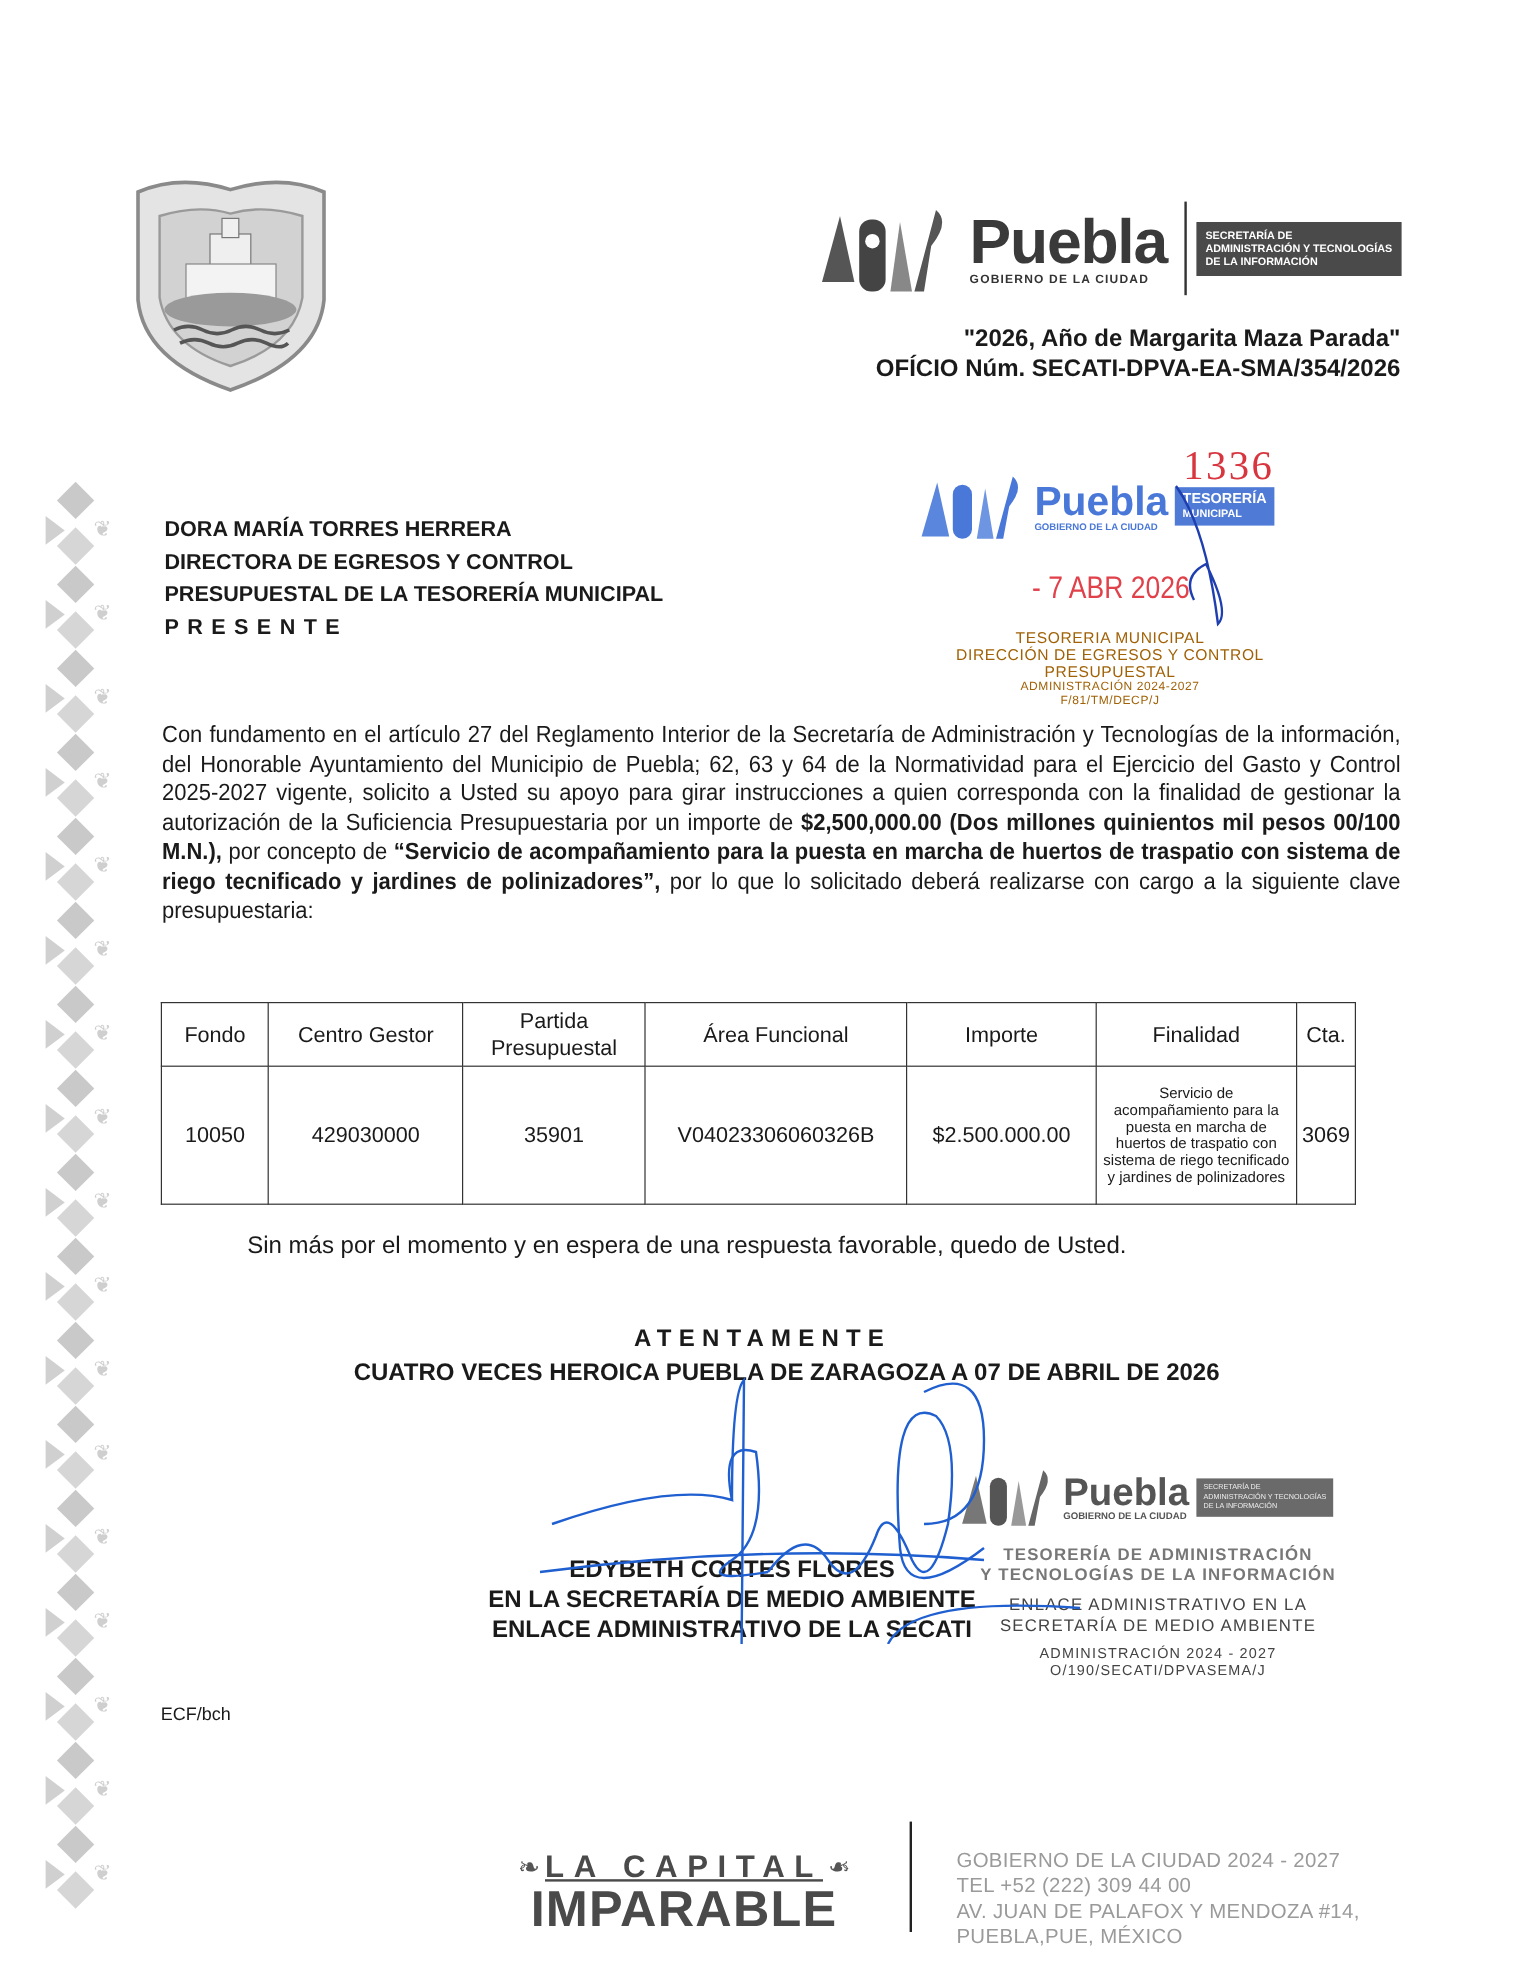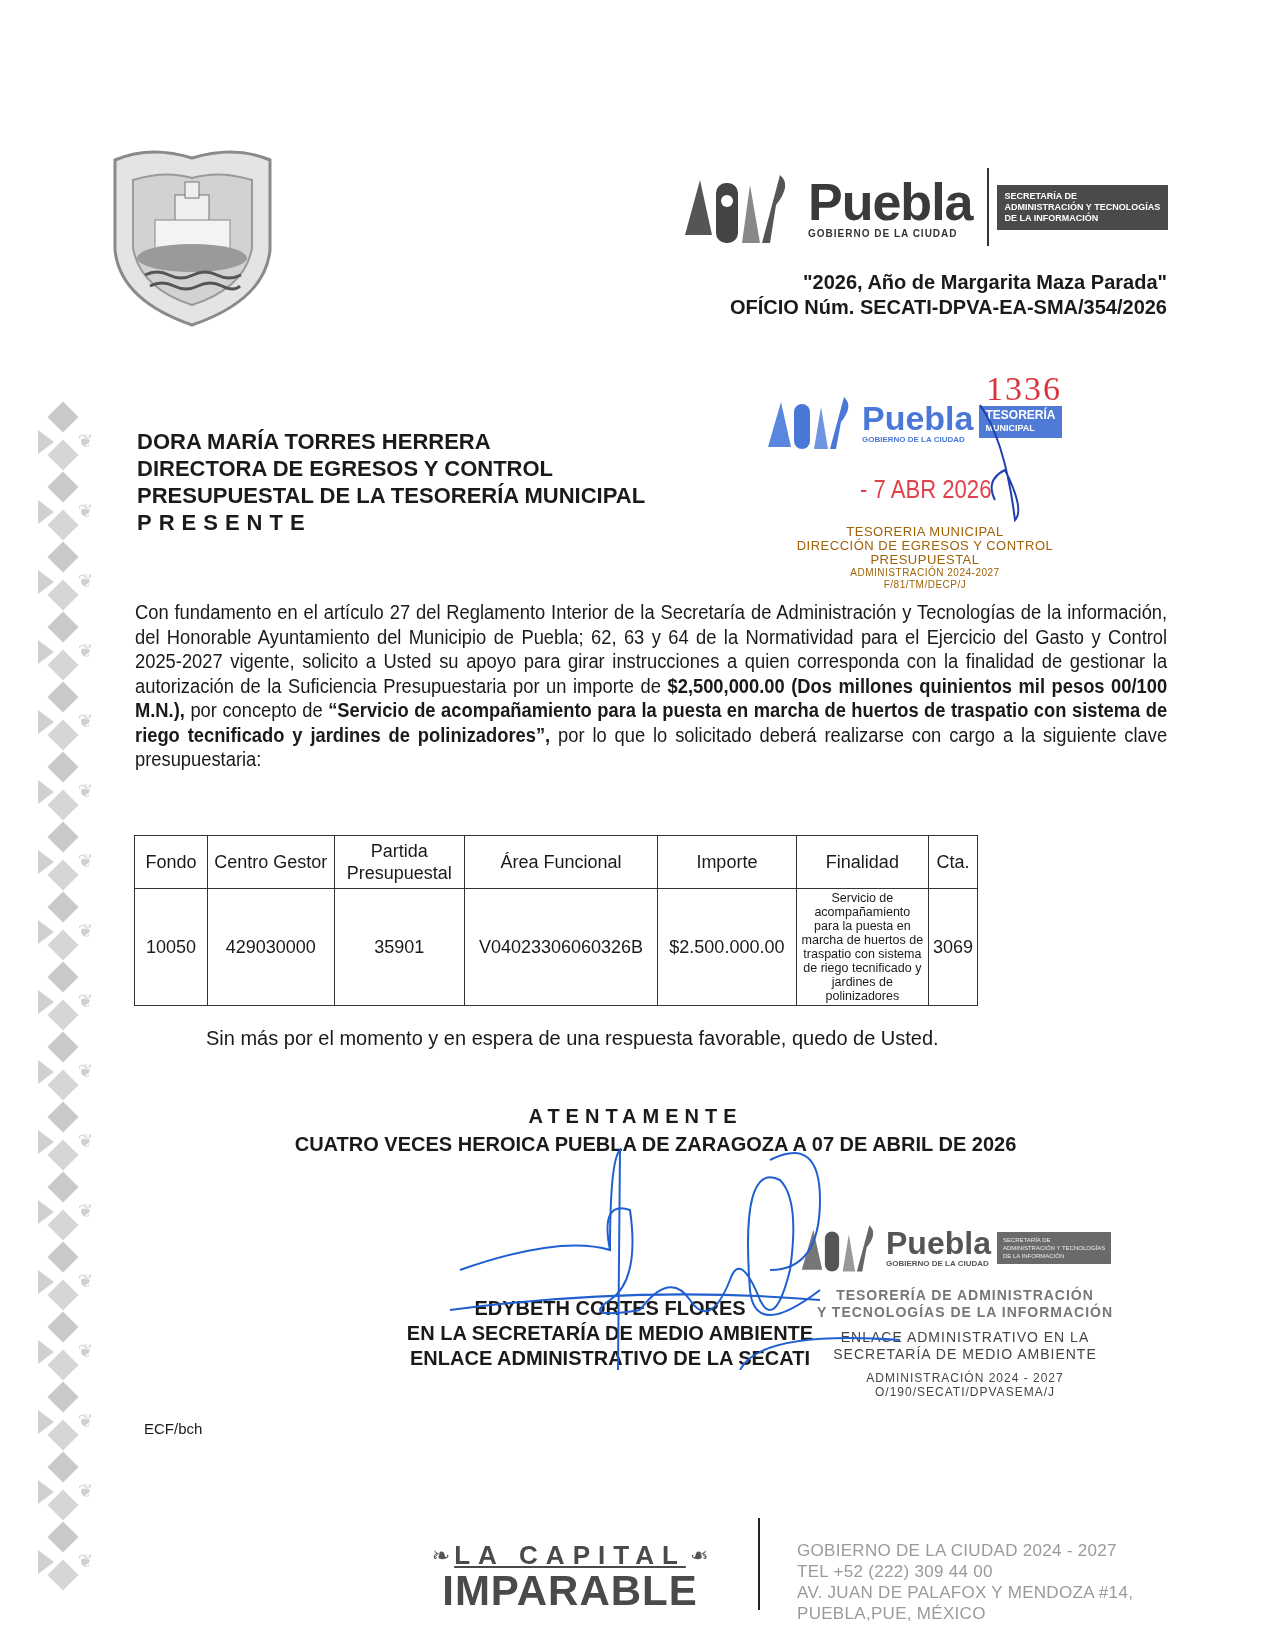--- a/index.html
+++ b/index.html
@@ -22,41 +22,41 @@
   .motto { right:104px; top:270px; font-size:20px; font-weight:bold; text-align:right; line-height:25px; color:#1a1a1a; }
   
   .stamp { left:760px; top:370px; width:360px; height:230px; color:#3b6bd1; }
   .stamp-num { position:absolute; right:58px; top:0; font-family:"Liberation Serif", serif; font-size:34px; color:#d8363f; letter-spacing:2px; }
   .stamp-date { position:absolute; left:100px; top:104px; font-size:26px; color:#e0414a; font-family:"Liberation Sans Narrow","Liberation Sans", sans-serif; transform:scaleX(0.85); transform-origin:left; }
   .stamp-lines { position:absolute; left:0; top:155px; width:330px; text-align:center; font-size:13px; line-height:14px; color:#a16207; letter-spacing:0.5px; }
   .stamp-lines .tiny { font-size:10px; line-height:12px; }
   .stamp-logo { position:absolute; left:6px; top:22px; }
   .tesoreria-box { background:#4f7ad6; color:#fff; font-size:12px; font-weight:bold; padding:3px 6px; line-height:13px; }
   
-  .addressee { left:137px; top:428px; font-size:22px; font-weight:bold; line-height:27px; }
+  .addressee { left:137px; top:428px; font-size:18px; font-weight:bold; line-height:27px; }
   .presente { letter-spacing:7px; }
   
   .body-text { left:135px; top:600px; width:1032px; font-size:19.5px; line-height:24.5px; text-align:justify;
                font-family:"Liberation Sans", sans-serif; transform:scaleX(0.94); transform-origin:left top; width:1098px; }
   .body-text b { font-weight:bold; }
   
-  table.budget { position:absolute; left:134px; top:835px; width:844px; border-collapse:collapse; font-size:18px; }
+  table.budget { position:absolute; left:134px; top:835px; width:996px; border-collapse:collapse; font-size:18px; }
   table.budget th, table.budget td { border:1.3px solid #333; text-align:center; vertical-align:middle; padding:2px 4px; font-weight:normal; }
   table.budget th { height:48px; line-height:22px; }
   table.budget td { height:110px; }
   table.budget td.final { font-size:12.5px; line-height:14px; width:160px;margin-left:48px; }
   .closing { left:206px; top:1027px; font-size:20px; }
   .aten { left:0; width:1271px; top:1105px; text-align:center; font-size:20px; font-weight:bold; letter-spacing:6px; }
   .city { left:0; width:1271px; top:1133px; text-align:center; font-size:20px; font-weight:bold; padding-left:40px; box-sizing:border-box; }
   .signature-svg { left:440px; top:1140px; width:520px; height:230px; }
   .sig-block { left:380px; top:1296px; width:460px; text-align:center; font-size:20px; font-weight:bold; line-height:25px; }
   .stamp2 { left:800px; top:1220px; width:330px; color:#555; }
   .stamp2-lines { text-align:center; font-size:14px; line-height:17px; letter-spacing:1px; color:#444; }
   .stamp2-small { font-size:12px; line-height:14px; }
-  .initials { left:134px; top:1420px; font-size:15px;margin-left:10px; }
+  .initials { left:134px; top:1420px; font-size:15px; }
   
   .footer-left { left:420px; top:1540px; width:300px; text-align:center; color:#4a4a4a; }
   .lacap { font-size:26px; font-weight:bold; letter-spacing:8px;text-decoration:underline; }
   .imparable { font-size:42px; font-weight:bold; letter-spacing:1px; line-height:40px; }
   .footer-divider { left:758px; top:1518px; width:2px; height:92px; background:#222; }
   .footer-right { left:797px; top:1540px; font-size:17px; color:#9a9a9a; line-height:21px; letter-spacing:0.3px; }
 </style>
 </head>
 <body>
 

